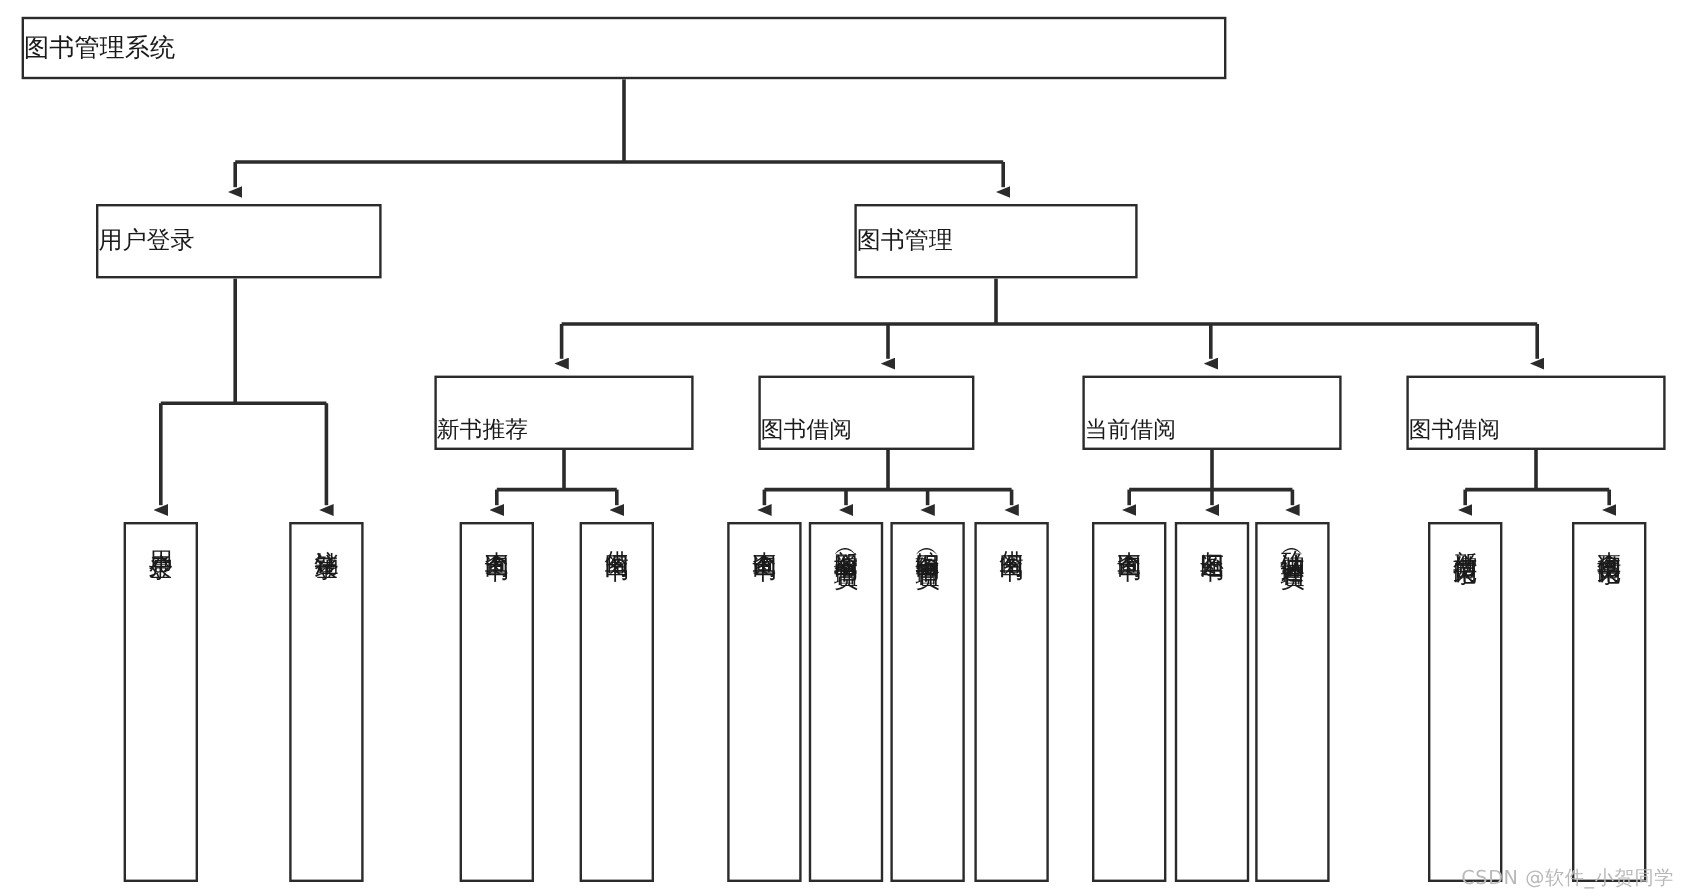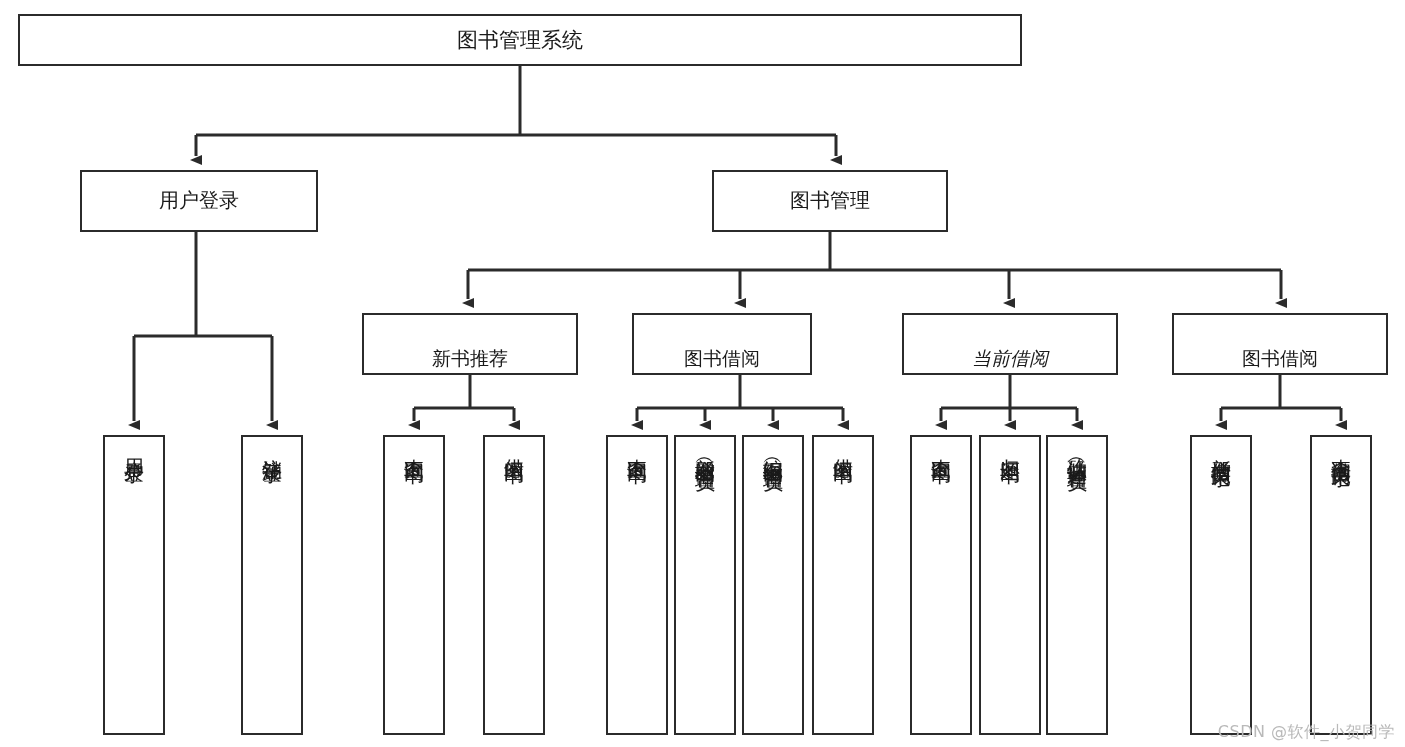--- a/index.html
+++ b/index.html
@@ -1,19 +1,19 @@
 <!DOCTYPE html>
 <html><head>
 <meta charset="utf-8">
 <style>
   html,body{margin:0;padding:0;background:#ffffff;}
   body{width:1405px;height:747px;overflow:hidden;font-family:"DejaVu Sans","Liberation Sans",sans-serif;}
   #stage{position:relative;width:1405px;height:747px;background:#ffffff;}
   svg#wires{position:absolute;left:0;top:0;width:1405px;height:747px;pointer-events:none;}
-  .node{position:absolute;box-sizing:border-box;background:#ffffff;border:2px solid #2b2b2b;display:flex;align-items:center;justify-content:center;}
+  .node{position:absolute;box-sizing:border-box;background:#ffffff;border:2px solid #2b2b2b;display:flex;align-items:center;justify-content:flex-start;}
   .node .lbl{color:#1a1a1a;line-height:1.18;text-align:center;white-space:pre-line;}
   .h-node .lbl{writing-mode:horizontal-tb;}
   .v-node{align-items:flex-start;justify-content:center;padding-top:6px;}
   .v-node .lbl{writing-mode:vertical-rl;text-orientation:upright;letter-spacing:2px;line-height:1.05;}
   #root-node .lbl{font-size:21px;}
   .lvl1 .lbl{font-size:20px;}
   .lvl2 .lbl{font-size:19px;margin-top:28px;}
   .leaf .lbl{font-size:20px;}
   #watermark{position:absolute;right:10px;bottom:4px;font-size:16px;color:#b9b9b9;letter-spacing:.5px;white-space:nowrap;}
 </style>
@@ -82,21 +82,21 @@
   <div class="node h-node lvl1" style="left:712px;top:170px;width:236px;height:62px;">
     <span class="lbl">图书管理</span>
   </div>
 
   <div class="node h-node lvl2" style="left:362px;top:313px;width:216px;height:62px;">
     <span class="lbl">新书推荐</span>
   </div>
   <div class="node h-node lvl2" style="left:632px;top:313px;width:180px;height:62px;">
     <span class="lbl">图书借阅</span>
   </div>
-  <div class="node h-node lvl2" style="left:902px;top:313px;width:216px;height:62px;font-style:italic;">
+  <div class="node h-node lvl2" style="left:902px;top:313px;width:216px;height:62px;">
     <span class="lbl">当前借阅</span>
   </div>
   <div class="node h-node lvl2" style="left:1172px;top:313px;width:216px;height:62px;">
     <span class="lbl">图书借阅</span>
   </div>
 
   <div class="node v-node leaf" style="left:103px;top:435px;width:62px;height:300px;">
     <span class="lbl">用户登录</span>
   </div>
   <div class="node v-node leaf" style="left:241px;top:435px;width:62px;height:300px;">

